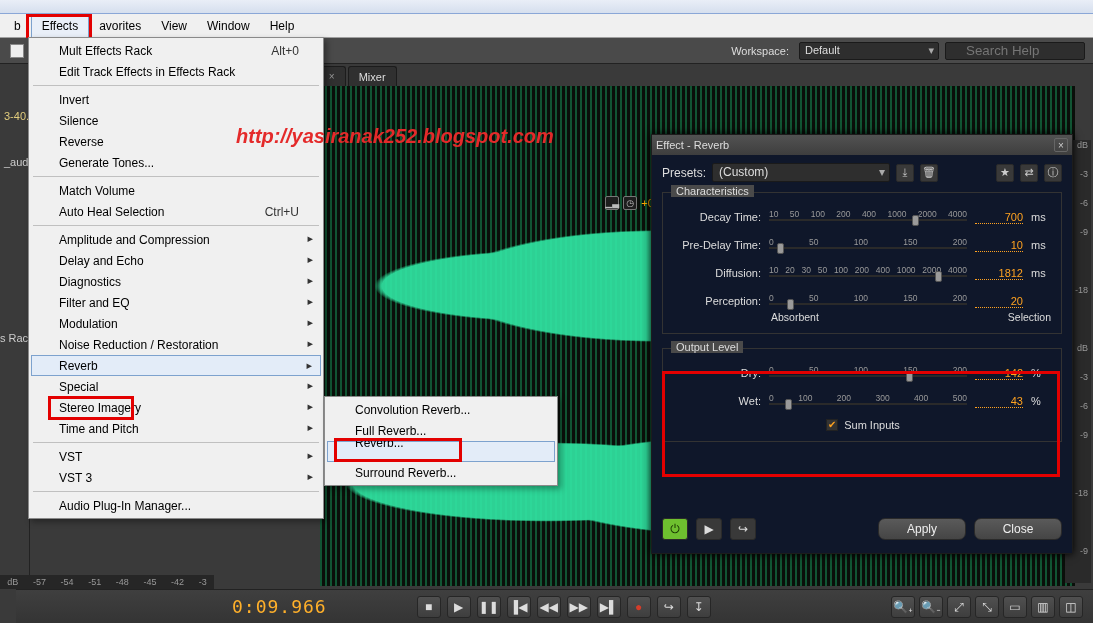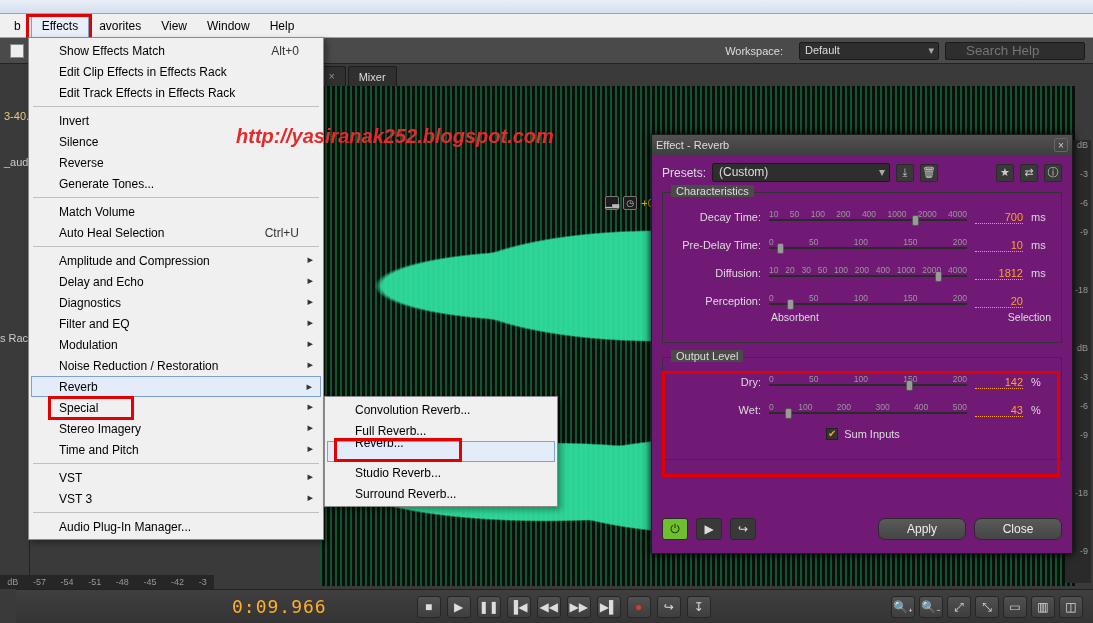--- a/index.html
+++ b/index.html
@@ -30,21 +30,21 @@
 
   
   .toolbar {
     position:absolute; left:0; right:0; top:38px; height:26px;
     background:#4a4a4a; border-bottom:1px solid #222;
     display:flex; align-items:center;
     font-size:11px;
   }
   .toolbar .sq {width:14px;height:14px;border:1px solid #888;background:#eee;margin:0 5px 0 10px;}
   .toolbar .lbl {color:#ddd;margin-right:auto;}
-  .toolbar .ws-lbl {color:#ddd; margin-right:16px;}
+  .toolbar .ws-lbl {color:#ddd; margin-right:10px;}
   .toolbar .ws-sel {
     background:#2e2e2e;border:1px solid #1a1a1a;color:#ddd;
     width:140px;height:18px;padding:1px 18px 1px 5px;border-radius:2px;position:relative;margin-right:6px;
   }
   .toolbar .ws-sel::after{content:"▾";position:absolute;right:4px;top:1px;color:#aaa;}
   .toolbar .search {
     width:140px;height:18px;background:#2e2e2e;border:1px solid #1a1a1a;color:#eee;padding:1px 6px 1px 20px;
     border-radius:2px;margin-right:8px; position:relative;
   }
 
@@ -142,42 +142,42 @@
     border:1px solid #8a8a8a;
     box-shadow:3px 3px 6px rgba(0,0,0,.35);
     width:234px; padding:2px;
   }
   .submenu .row{height:21px;padding:0 22px 0 28px;display:flex;align-items:center;white-space:nowrap;}
   .submenu .row.hover{background:#e3ecf8;border:1px solid #7da2ce;padding:0 21px 18px 27px;}
 
   
   .dialog{
     position:absolute; left:651px; top:134px; width:422px; height:420px;
-    background:#701a75; border:1px solid #1c1c1c; box-shadow:0 0 8px #000;
+    background:#0f172a; border:1px solid #1c1c1c; box-shadow:0 0 8px #000;
   }
   .dialog .titlebar{
     height:20px; background:linear-gradient(#525252,#3e3e3e);
     display:flex;align-items:center;padding:0 4px;font-size:11px;color:#ddd;
   }
   .dialog .titlebar .ttl{flex:1;}
   .dialog .titlebar .x{width:14px;height:14px;border:1px solid #666;display:flex;align-items:center;justify-content:center;color:#ccc;border-radius:2px;font-size:10px;}
   .dialog-body{padding:8px 10px 10px 10px;position:relative;height:calc(100% - 20px);}
 
   .presetrow{display:flex;align-items:center;gap:6px;margin-bottom:10px;}
   .presetrow .lbl{color:#ddd;}
   .presetrow .sel{
     flex:0 0 178px; height:19px; background:#2e2e2e; border:1px solid #1a1a1a;
     color:#ddd; padding:1px 18px 1px 6px; position:relative; border-radius:2px;
   }
   .presetrow .sel::after{content:"▾";position:absolute;right:4px;top:1px;color:#aaa;}
   .ibtn{width:18px;height:18px;border:1px solid #2a2a2a;background:#393939;border-radius:2px;
     display:flex;align-items:center;justify-content:center;color:#ccc;font-size:11px;}
   .presetrow .spc{flex:1;}
   .fieldset{
-    border:1px solid #333; padding:10px 10px 19px 12px; margin-bottom:14px;
+    border:1px solid #333; padding:10px 10px 10px 12px; margin-bottom:14px;
     position:relative;
   }
   .fieldset .legend{
     position:absolute; top:-8px; left:8px; background:#4a4a4a; padding:0 5px; color:#ddd; font-size:11px;
   }
   .srow{display:flex;align-items:center;height:28px;gap:8px;font-size:11px;color:#ddd;}
   .srow .slabel{width:86px;text-align:right;color:#ddd;}
   .srow .track{
     flex:1; height:16px; position:relative;
   }
@@ -313,25 +313,22 @@
     <div>-9</div>
 </div>
 <div class="hud">
   <div class="ico">▁▃</div>
   <div class="ico">◷</div>
   <span class="db">+0 d</span>
 </div>
 
 <div class="dropdown" id="fxmenu">
     <div class="row">
-      <span>Show Effects Match</span>
+      <span>Mult Effects Rack</span>
       <span class="sc">Alt+0</span>
-    </div>
-    <div class="row">
-      <span>Edit Clip Effects in Effects Rack</span>
     </div>
     <div class="row">
       <span>Edit Track Effects in Effects Rack</span>
     </div>
     <div class="sep"></div>
     <div class="row">
       <span>Invert</span>
     </div>
     <div class="row">
       <span>Silence</span>
@@ -393,21 +390,20 @@
       <span>Audio Plug-In Manager...</span>
     </div>
   </div>
 
 <div class="redbox" style="left:48px;top:396px;width:86px;height:24px;"></div>
 
 <div class="submenu" id="subrev">
     <div class="row">Convolution Reverb...</div>
     <div class="row">Full Reverb...</div>
     <div class="row hover">Reverb...</div>
-    <div class="row">Studio Reverb...</div>
     <div class="row">Surround Reverb...</div>
   </div>
 
 <div class="redbox" style="left:334px;top:438px;width:128px;height:24px;"></div>
 
 <div class="dialog">
   <div class="titlebar">
     <span class="ttl">Effect - Reverb</span>
     <span class="x">×</span>
   </div>

